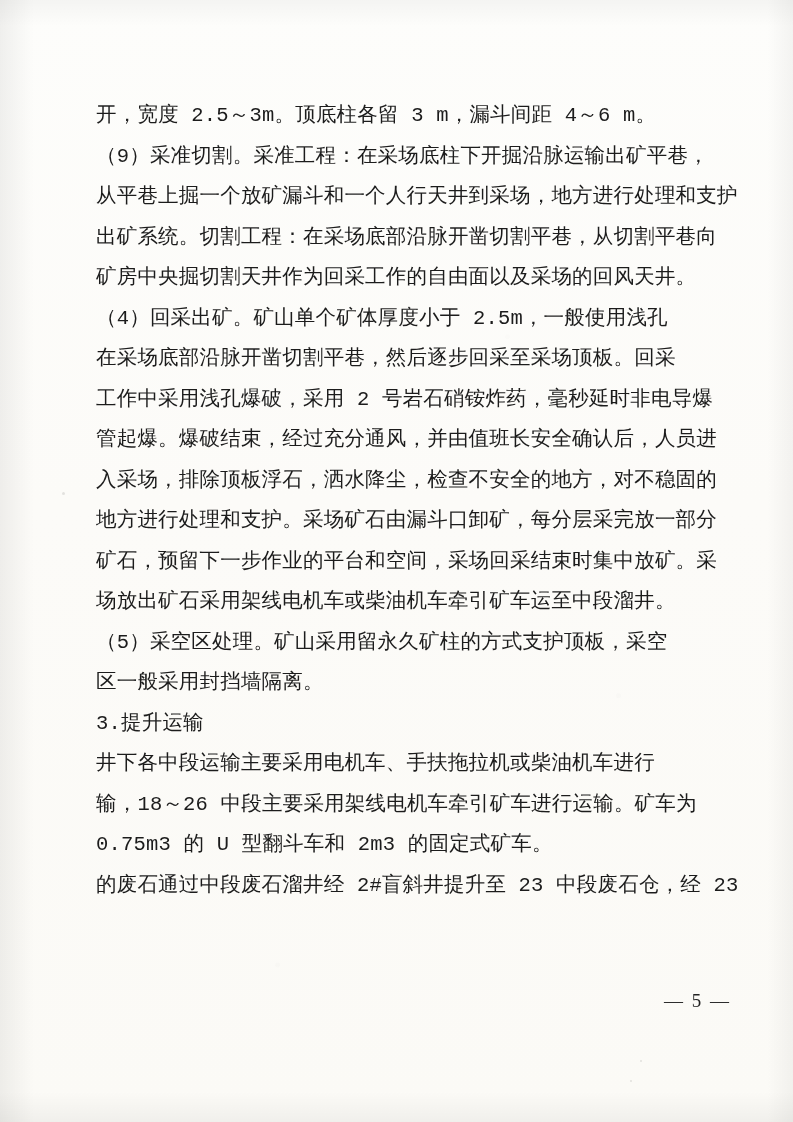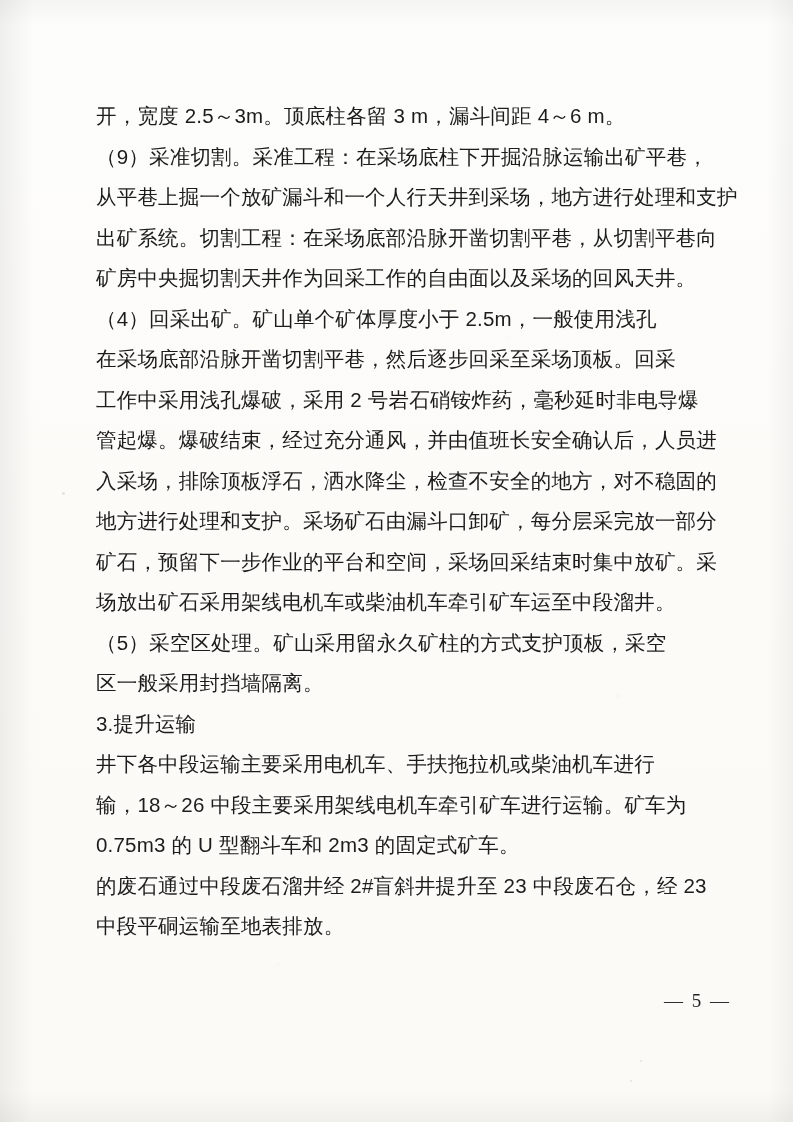--- a/index.html
+++ b/index.html
@@ -61,21 +61,21 @@
     top: 96px;
     width: 600px;
   }
 
   .line {
     font-size: 20.5px;
     line-height: 40.5px;
     color: #1c1c1c;
     letter-spacing: 0.6px;
     white-space: pre;
-    font-family: Liberation Sans, sans-serif;
+    font-family: Liberation Mono, monospace;
   }
   .justify-narrow {
     letter-spacing: 0.2px;
   }
 
   .para {
     margin: 0;
   }
   .para + .para {
     margin-top: 0;
@@ -147,19 +147,18 @@
     </div>
 
     <div class="para">
       <div class="line justify-narrow">井下各中段运输主要采用电机车、手扶拖拉机或柴油机车进行</div>
       <div class="line justify-narrow">输，18～26 中段主要采用架线电机车牵引矿车进行运输。矿车为</div>
       <div class="line justify-narrow">0.75m3 的 U 型翻斗车和 2m3 的固定式矿车。</div>
     </div>
 
     <div class="para">
       <div class="line justify-narrow">的废石通过中段废石溜井经 2#盲斜井提升至 23 中段废石仓，经 23</div>
-      <div class="line justify-narrow">中段平硐运输至地表排放。</div>
     </div>
 
   </div>
 
   <div class="page-number">— 5 —</div>
 </div>
 
 </body></html>

